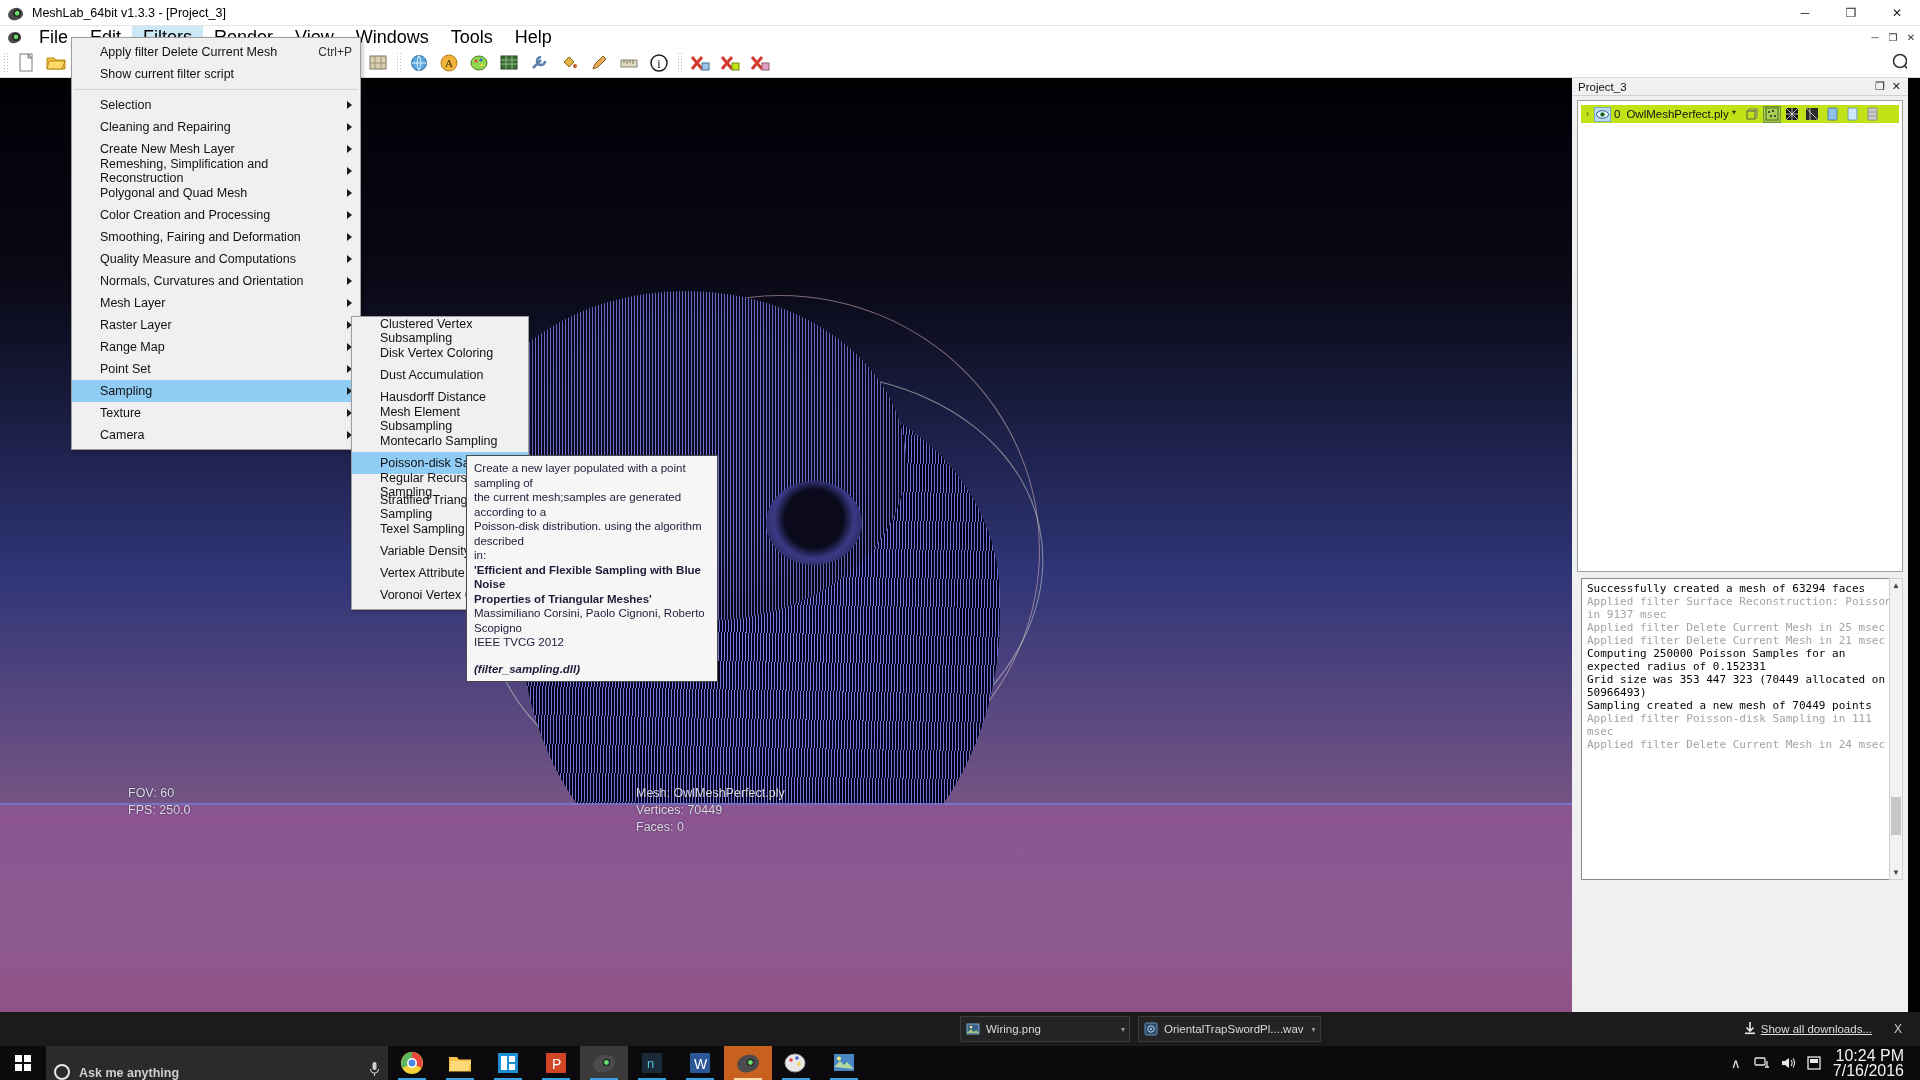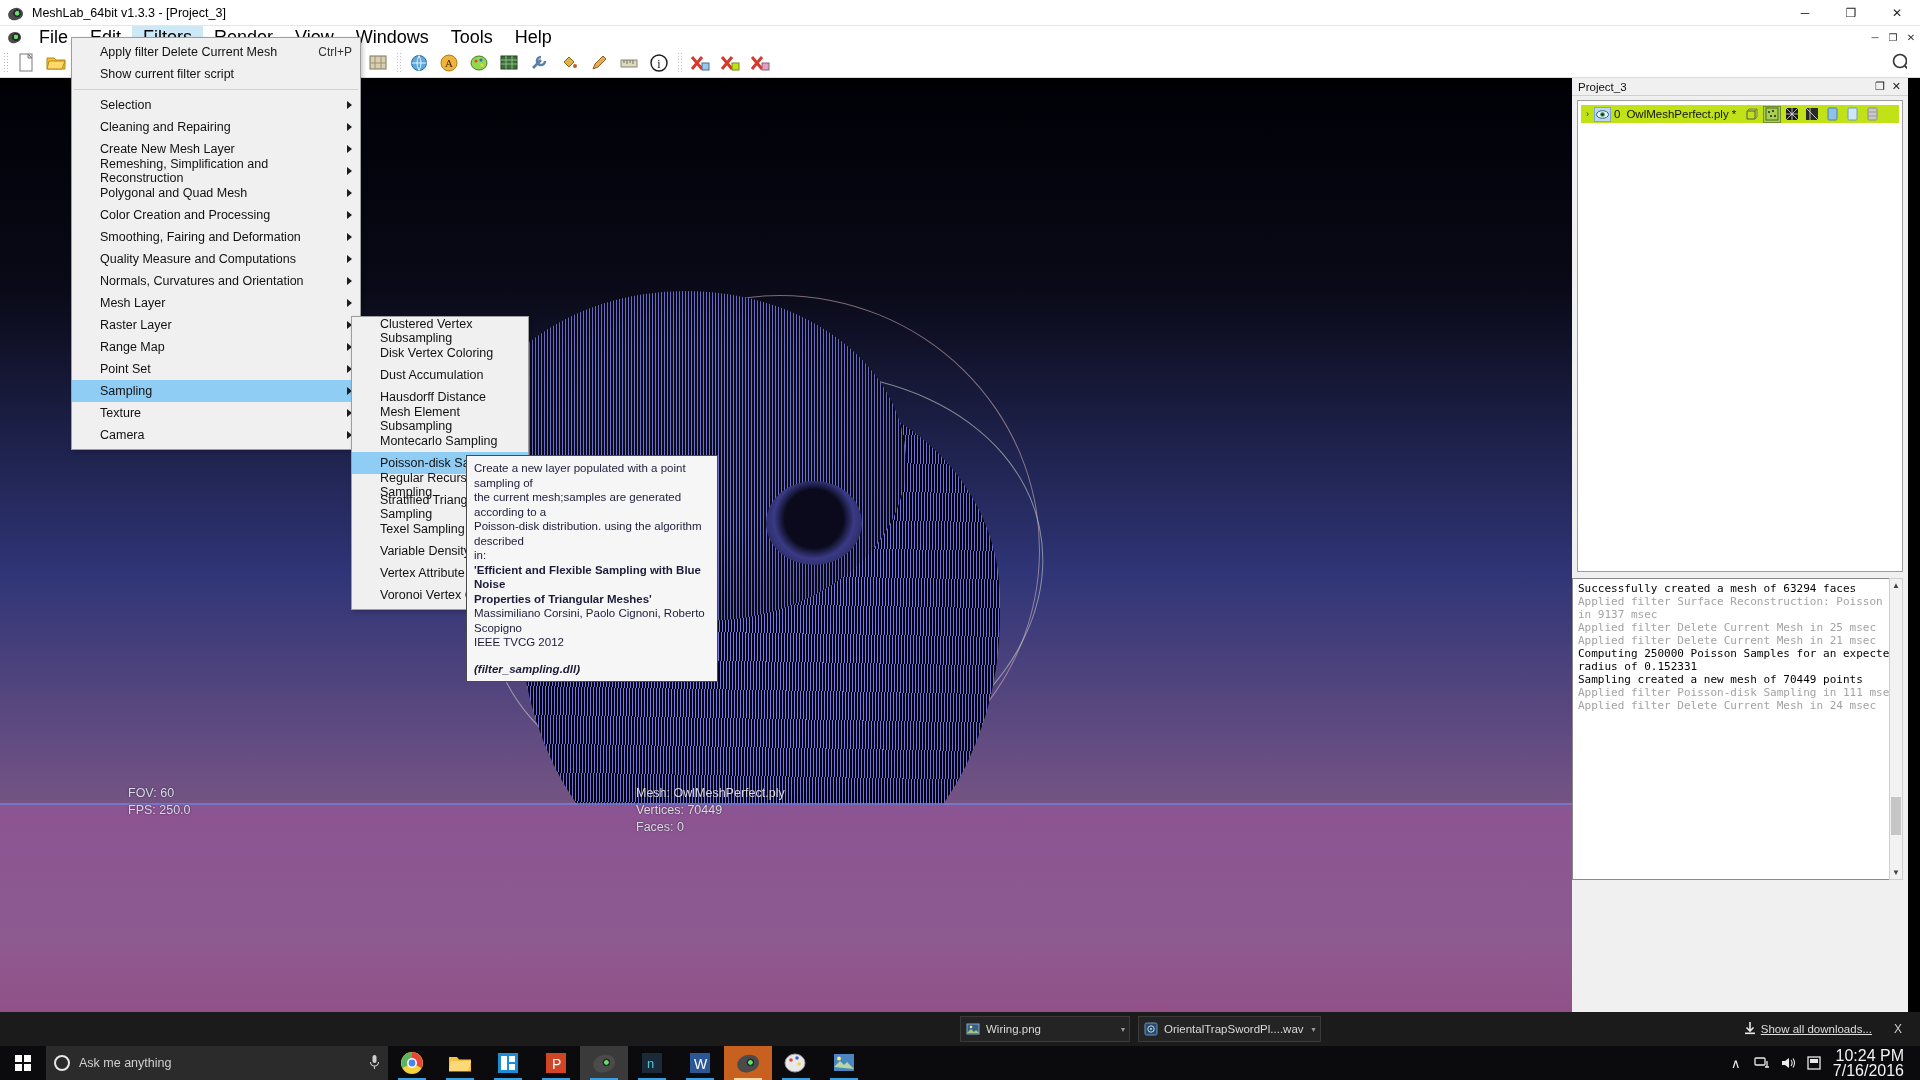--- a/index.html
+++ b/index.html
@@ -180,21 +180,21 @@
   .layer-row .eye {
     width: 17px; height: 15px; background: #bcd9f0; border: 1px solid #7aa9cf;
     display:flex; align-items:center; justify-content:center; margin-right: 3px;
   }
   .layer-row .lname { white-space: nowrap; padding-right: 6px; }
   .layer-row .icons { display:flex; gap: 4px; margin-left: 2px; }
   .li { width: 16px; height: 15px; display:flex; align-items:center; justify-content:center;}
   .li.boxsel { background: #a8cf52; outline: 1px solid #6d8f2e; }
 
   .log-panel {
-    position: absolute; left: 0; top: 500px; right: 5px; height: 302px;
+    position: absolute; left: 9px; top: 500px; right: 5px; height: 302px;
     background: #ffffff; border: 1px solid #8a8a8a; overflow: hidden;
     font-family: "DejaVu Sans Mono", "Liberation Mono", monospace;
     font-size: 11px; line-height: 13px;
     padding: 3px 5px;
   }
   .log-line { white-space: pre-wrap; color: #000; }
   .log-line.dim { color: #a3a3a3; }
   .log-scroll {
     position: absolute; right: 5px; top: 500px; width: 14px; height: 302px;
     background: #f2f2f2; border: 1px solid #cfcfcf;
@@ -229,22 +229,22 @@
   .start {
     width: 46px; height: 34px; display:flex; align-items:center; justify-content:center;
   }
   .winlogo { width: 16px; height: 16px;
     background:
       linear-gradient(#fff,#fff) 0 0/7px 7px no-repeat,
       linear-gradient(#fff,#fff) 9px 0/7px 7px no-repeat,
       linear-gradient(#fff,#fff) 0 9px/7px 7px no-repeat,
       linear-gradient(#fff,#fff) 9px 9px/7px 7px no-repeat; }
   .search {
-    width: 342px; height: 34px; background: #2b2b2b; display: flex; align-items: center;
-    padding: 0 8px; color: #cfcfcf; font-size: 12.5px;
+    width: 342px; height: 34px; background: #2b2b2b; display: flex; align-items: flex-end;
+    padding: 0 8px; color: #cfcfcf; font-size: 12.5px; font-weight: bold;
   }
   .search .circ { width: 16px; height: 16px; border: 2px solid #e8e8e8; border-radius: 50%; margin-right: 9px;}
   .search .mic { margin-left: auto; font-size: 13px; color:#cfcfcf;}
   .tb-apps { display: flex; align-items: flex-end; height: 34px; }
   .tb-app { width: 48px; height: 34px; display:flex; align-items:center; justify-content:center; position: relative; }
   .tb-app.active { background: #3a3a3a; }
   .tb-app.running::after {
     content:''; position:absolute; bottom:0; left:10px; right:10px; height:2px; background:#3a9fe0;
   }
   .tb-app.hl { background: #c8601f; }
@@ -670,20 +670,21 @@
         </span>
       </div>
     </div>
 
     <div class="log-panel">
       <div class="log-line">Successfully created a mesh of 63294 faces</div>
       <div class="log-line dim">Applied filter Surface Reconstruction: Poisson in 9137 msec</div>
       <div class="log-line dim">Applied filter Delete Current Mesh in 25 msec</div>
       <div class="log-line dim">Applied filter Delete Current Mesh in 21 msec</div>
       <div class="log-line">Computing 250000 Poisson Samples for an expected radius of 0.152331</div>
+      <div class="log-line">Grid size was 353 447 323 (70449 allocated on 50966493)</div>
       <div class="log-line">Sampling created a new mesh of 70449 points</div>
       <div class="log-line dim">Applied filter Poisson-disk Sampling in 111 msec</div>
       <div class="log-line dim">Applied filter Delete Current Mesh in 24 msec</div>
     </div>
     <div class="log-scroll">
       <div class="up">▲</div>
       <div class="thumb"></div>
       <div class="dn">▼</div>
     </div>
   </div>

